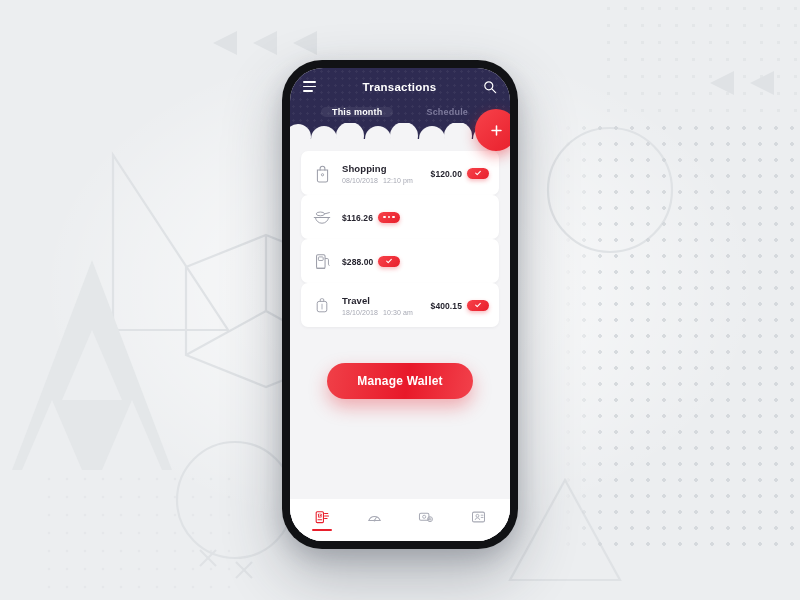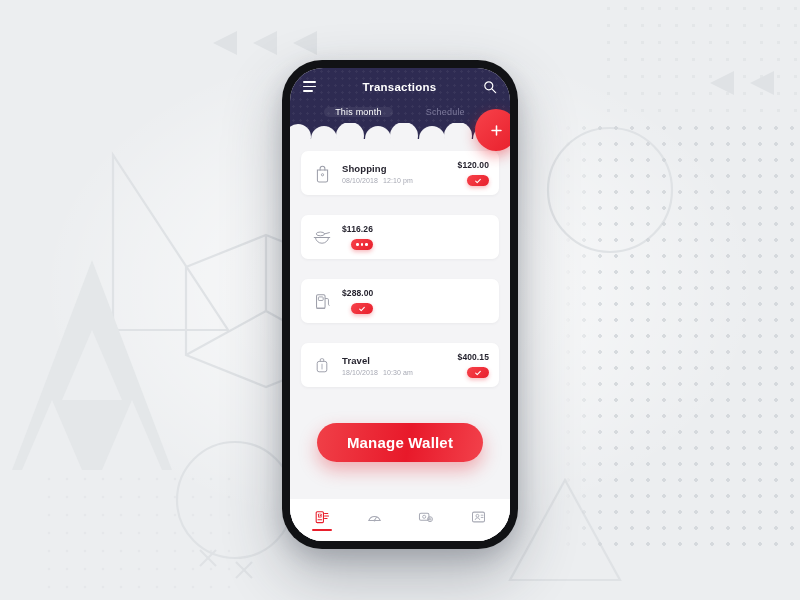--- a/index.html
+++ b/index.html
@@ -103,21 +103,21 @@
   .search-ico { width: 14px; height: 14px; cursor: pointer; }
   .search-ico svg { display: block; }
 
   .tabs {
     position: relative;
     display: flex; align-items: center; justify-content: center;
     gap: 22px;
     padding-top: 2px;
   }
   .tab {
-    font-size: 9px; font-weight: normal;
+    font-size: 9px; font-weight: bold;
     padding: 0 11px;
     border-radius: 11px;
     letter-spacing: .2px;
     cursor: pointer;
     color: #7d7a9c;
   }
   .tab.active { color: #ffffff; background: rgba(255,255,255,0.07); }
 
   
   .scallop {
@@ -143,21 +143,21 @@
   .fab svg { display: block; }
 
   
   .body {
     position: relative;
     height: calc(100% - 80px);
     background: #f4f4f6;
     padding: 3px 11px 0 11px;
     display: flex; flex-direction: column;
   }
-  .tx-list { display: flex; flex-direction: column; gap: 20px; }
+  .tx-list { display: flex; flex-direction: column; gap: 0; }
   .tx-row {
     display: flex; align-items: center;
     background: #ffffff;
     border-radius: 7px;
     padding: 9px 10px;
     box-shadow: 0 1px 3px rgba(40,45,60,0.05);
     cursor: pointer;
   }
   .tx-icon {
     width: 22px; height: 26px;
@@ -167,42 +167,42 @@
   }
   .tx-icon svg { display: block; }
   .tx-mid { flex: 1; min-width: 0; }
   .tx-title {
     font-size: 9.5px; font-weight: bold; color: #26242f;
     margin-bottom: 3px; letter-spacing: .1px;
   }
   .tx-sub { font-size: 7px; color: #a7a9b4; letter-spacing: .1px; white-space: nowrap; }
   .tx-sub .sep { display: inline-block; width: 5px; }
   .tx-right {
-    display: flex; flex-direction: column;
+    display: flex; flex-direction: row;
     align-items: flex-end; gap: 5px;
   }
   .tx-amount { font-size: 8.5px; font-weight: bold; color: #26242f; letter-spacing: .1px; }
   .tx-badge {
     width: 22px; height: 11px;
     border-radius: 6px;
     background: linear-gradient(135deg, #f7424a 0%, #e81f2c 100%);
     display: flex; align-items: center; justify-content: center;
     box-shadow: 0 2px 4px rgba(232,31,44,.3);
   }
   .tx-badge svg { display: block; }
   .dots-badge { display: flex; gap: 2px; }
   .dots-badge i { width: 2.4px; height: 2.4px; border-radius: 50%; background: #fff; display: block; }
 
   .cta-wrap { display: flex; justify-content: center; padding-top: 36px; }
   .cta {
     border: none;
     background: linear-gradient(100deg, #f04048 0%, #e8192a 55%, #f2414b 100%);
     color: #fff;
     font-family: "Liberation Sans", sans-serif;
-    font-size: 15px; font-weight: bold;
+    font-size: 12px; font-weight: bold;
     letter-spacing: .2px;
     padding: 11px 30px;
     border-radius: 22px;
     box-shadow: 0 8px 18px rgba(232,31,44,.34);
     cursor: pointer;
   }
 
   
   .bottom-nav {
     margin-top: auto;

